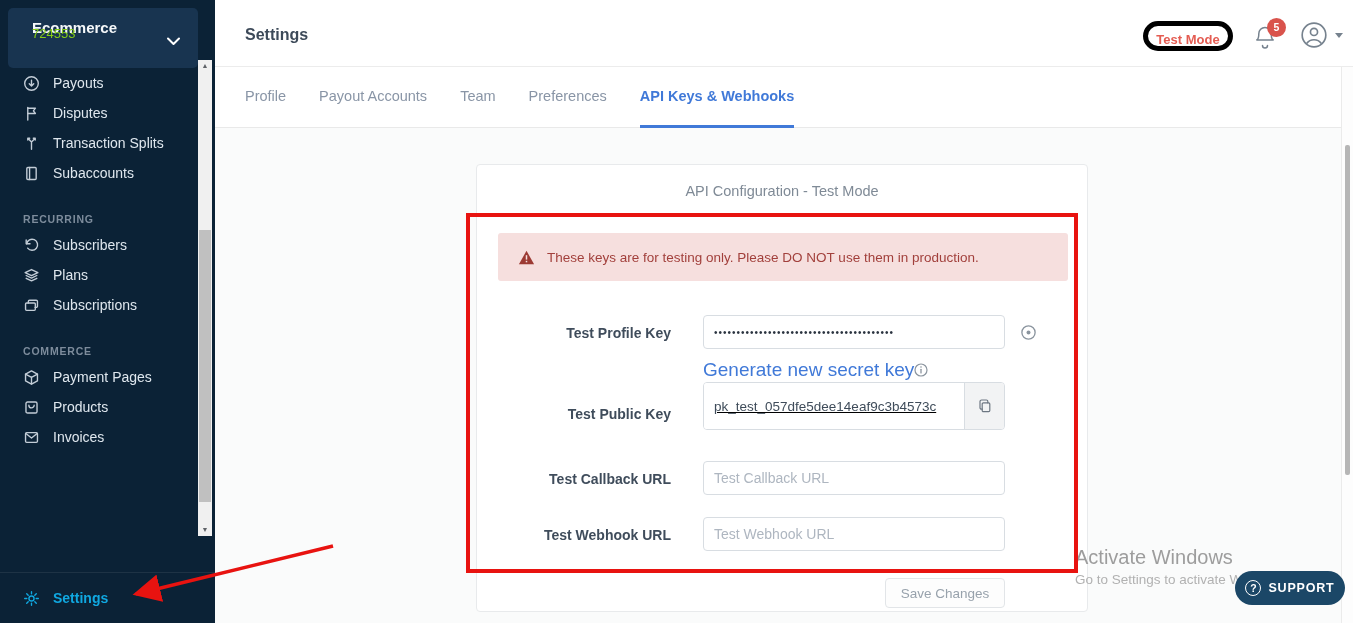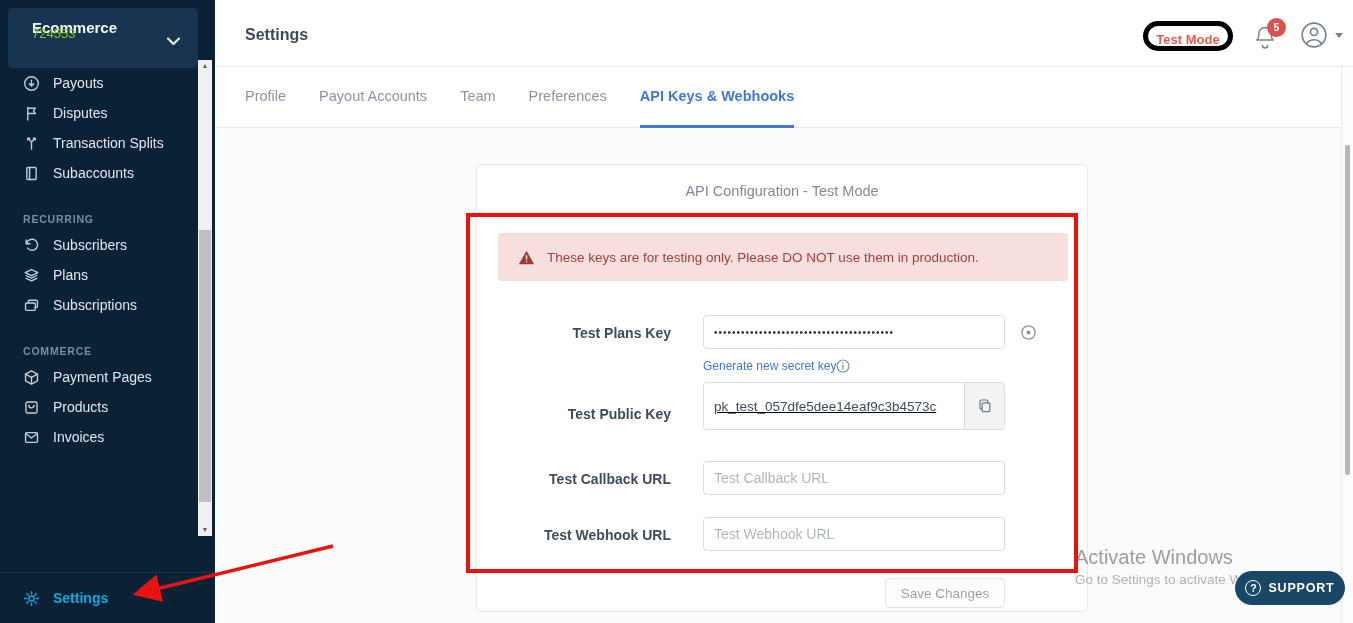--- a/index.html
+++ b/index.html
@@ -44,21 +44,21 @@
   .content { position:absolute; left:215px; top:128px; right:0; bottom:0; background:#fafbfb; }
   .card { position:absolute; left:261px; top:36px; width:612px; height:448px; background:#fff; border:1px solid #e8eaec; border-radius:4px; }
   .card-title { position:absolute; top:18px; left:0; right:0; text-align:center; font-size:14.5px; font-weight:400; color:#7f8a96; }
   .alert { position:absolute; left:21px; top:68px; width:570px; height:48px; background:#f6dfde; border-radius:3px; display:flex; align-items:center; padding-left:20px; }
   .alert-text { font-size:13.5px; color:#a2403c; margin-left:12px; }
   .frow-label { position:absolute; left:0; width:194px; text-align:right; font-size:14px; font-weight:700; color:#3f4c5b; }
   .tinput { position:absolute; left:226px; width:302px; height:34px; border:1px solid #d8dde2; border-radius:4px; background:#fff; font-family:"Liberation Sans",sans-serif; font-size:14px; color:#3f4c5a; padding:0 10px; outline:none; }
   .tinput::placeholder { color:#aeb6c0; }
   .masked { font-size:10px; letter-spacing:1px; color:#2b3440; }
   .eye-btn { position:absolute; left:543px; top:159px; width:17px; height:17px; cursor:pointer; }
-  .gen-link { position:absolute; left:226px; top:194px; font-size:12px; color:#4079d8; cursor:pointer; display:flex; align-items:center; gap:0; }
+  .gen-link { position:absolute; left:226px; top:194px; font-size:19px; color:#4079d8; cursor:pointer; display:flex; align-items:center; gap:0; }
   .pk-group { position:absolute; left:226px; top:217px; width:302px; height:48px; border:1px solid #d8dde2; border-radius:4px; display:flex; overflow:hidden; background:#fff;text-decoration:underline; }
   .pk-input { flex:1; border:none; outline:none; font-family:"Liberation Sans",sans-serif; font-size:13.5px; color:#3f4c5a; padding:0 2px 0 10px; min-width:0; }
   .copy-btn { width:40px; background:#f2f3f4; border-left:1px solid #d8dde2; display:flex; align-items:center; justify-content:center; cursor:pointer; }
   .save-btn { position:absolute; left:408px; top:413px; width:120px; height:30px; background:#fdfdfd; border:1px solid #e2e5e8; border-radius:4px; font-family:"Liberation Sans",sans-serif; font-size:13.5px; color:#98a2ac; cursor:pointer; }
 
   
   .red-rect { position:absolute; left:466px; top:213px; width:612px; height:360px; border:4px solid #e81310; z-index:40; pointer-events:none; }
   .arrow-svg { position:absolute; left:0; top:0; width:1353px; height:623px; z-index:45; pointer-events:none; }
   .watermark { position:absolute; left:1075px; top:546px; z-index:30; pointer-events:none; }
   .wm1 { font-size:20px; color:#9d9d9d; }
@@ -238,21 +238,21 @@
 
       <div class="alert">
         <svg width="17" height="15" viewBox="0 0 16 15">
             <path d="M8 0.8L15.6 14.2H0.4z" fill="#9c3a33"></path>
             <rect x="7.25" y="5.2" width="1.5" height="4.4" fill="#f6dfde"></rect>
             <rect x="7.25" y="10.8" width="1.5" height="1.5" fill="#f6dfde"></rect>
           </svg>
         <span class="alert-text">These keys are for testing only. Please DO NOT use them in production.</span>
       </div>
 
-      <div class="frow-label" style="top:160px;">Test Plans Key</div>
+      <div class="frow-label" style="top:160px;">Test Profile Key</div>
       <input class="tinput masked" style="top: 150px;" type="text" readonly="" value="••••••••••••••••••••••••••••••••••••••••">
       <span class="eye-btn">
         <svg width="17" height="17" viewBox="0 0 18 18">
             <circle cx="9" cy="9" r="7" stroke="#8a949e" stroke-width="1.4" fill="none"></circle>
             <circle cx="9" cy="9" r="2.1" fill="#8a949e"></circle>
           </svg>
       </span>
       <div class="gen-link">
         <span>Generate new secret key</span>
         <svg width="14" height="14" viewBox="0 0 14 14">

